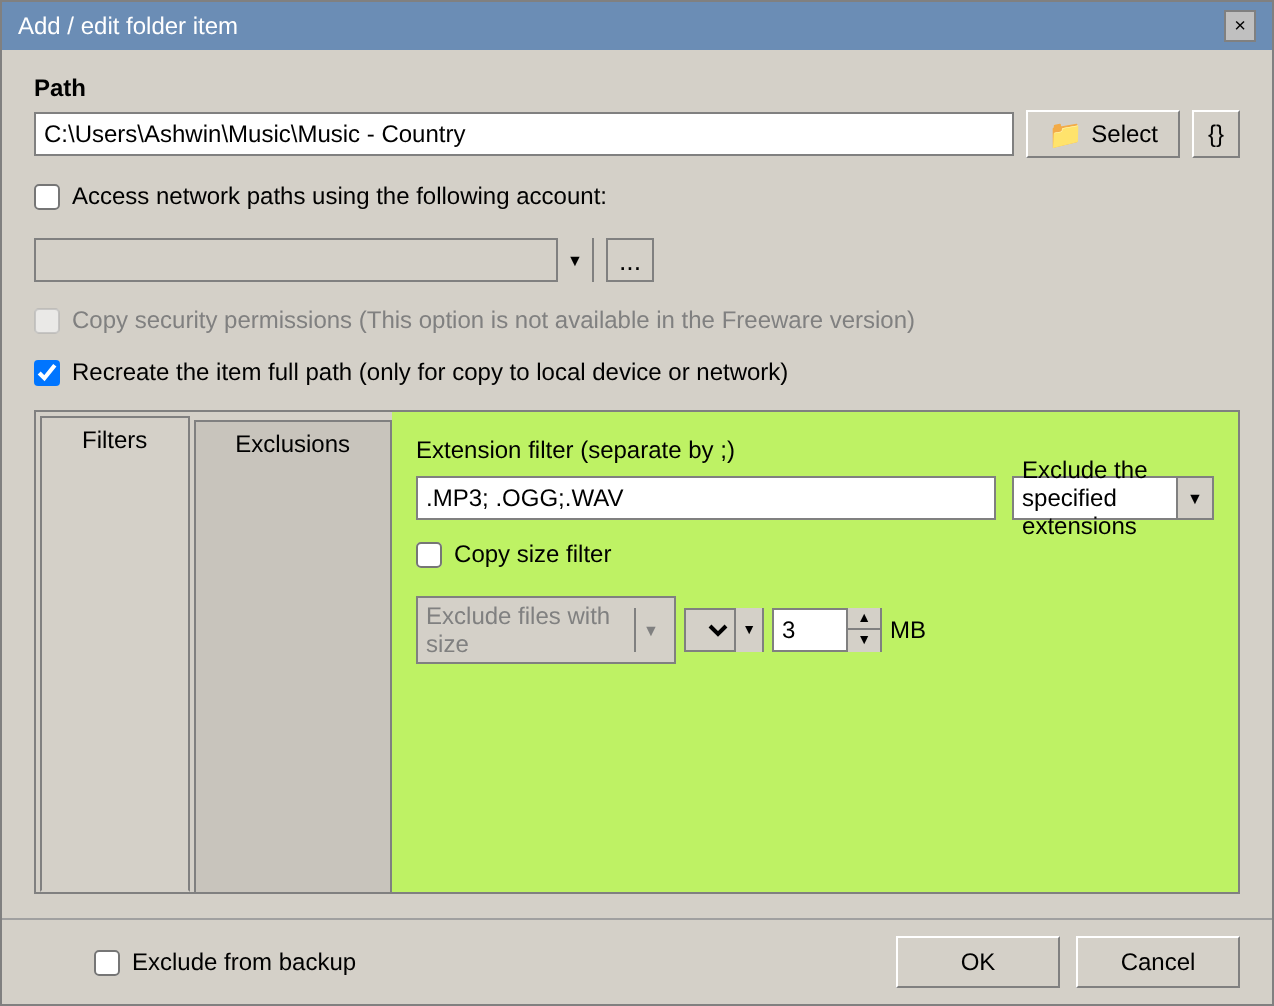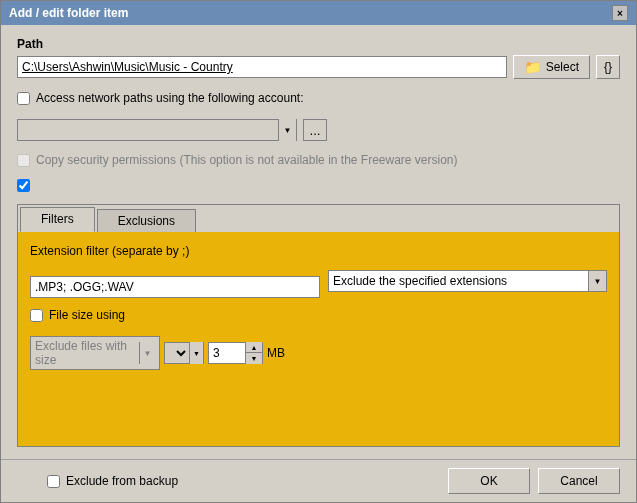--- a/index.html
+++ b/index.html
@@ -23,21 +23,21 @@
       flex-direction: column;
     }
     .title-bar {
       background: #6b8db5;
       color: white;
       padding: 4px 8px;
       display: flex;
       justify-content: space-between;
       align-items: center;
       font-size: 12px;
-      font-weight: bold;
+      font-weight: normal;
       height: 24px;
     }
     .title-bar-close {
       width: 16px;
       height: 16px;
       background: #c0c0c0;
       border: 1px solid #808080;
       display: flex;
       align-items: center;
       justify-content: center;
@@ -63,21 +63,20 @@
       gap: 6px;
       align-items: center;
     }
     .path-input {
       flex: 1;
       height: 22px;
       border: 1px solid #808080;
       background: white;
       padding: 2px 4px;
       font-size: 12px;
-      text-decoration: underline;
     }
     .btn-select {
       height: 24px;
       padding: 0 10px;
       background: #d4d0c8;
       border: 1px solid #808080;
       border-top-color: #ffffff;
       border-left-color: #ffffff;
       cursor: pointer;
       font-size: 12px;
@@ -116,21 +115,21 @@
     }
     .disabled-text {
       color: #808080;
       font-size: 12px;
     }
     .tabs-container {
       border: 1px solid #808080;
       background: #d4d0c8;
       flex: 1;
       display: flex;
-      flex-direction: column;
+      flex-direction: row;
     }
     .tabs-header {
       display: flex;
       background: #d4d0c8;
     }
     .tab {
       padding: 4px 20px;
       border: 1px solid #808080;
       border-bottom: none;
       cursor: pointer;
@@ -141,40 +140,39 @@
     }
     .tab.active {
       background: #d4d0c8;
       border-bottom: 1px solid #d4d0c8;
       margin-top: 2px;
       z-index: 1;
     }
     .tab-content {
       padding: 12px;
       flex: 1;
-      background: #eab308;
+      background: #bef264;
     }
     .filter-label {
       font-size: 12px;
       margin-bottom: 6px;
     }
     .filter-row {
       display: flex;
       gap: 8px;
       align-items: center;
       margin-bottom: 10px;
     }
     .filter-input {
       width: 290px;
       height: 22px;
       border: 1px solid #808080;
       background: white;
       padding: 2px 4px;
       font-size: 12px;
-      margin-top: 12px;
     }
     .select-wrapper {
       display: flex;
       align-items: center;
       flex: 1;
       border: 1px solid #808080;
       background: white;
       height: 22px;
     }
     .select-text {
@@ -332,20 +330,21 @@
       <button style="width:24px;height:22px;background:#d4d0c8;border:1px solid #808080;cursor:pointer;">...</button>
     </div>
 
     <div class="checkbox-row">
       <input type="checkbox" id="chk-copy" disabled="" style="">
       <label for="chk-copy" class="disabled-text">Copy security permissions (This option is not available in the Freeware version)</label>
     </div>
 
     <div class="checkbox-row">
       <input type="checkbox" id="chk-recreate" checked="" style="">
+      <label for="chk-recreate">Recreate the item full path (only for copy to local device or network)</label>
     </div>
 
     <div class="tabs-container">
       <div class="tabs-header">
         <div class="tab active">Filters</div>
         <div class="tab">Exclusions</div>
       </div>
       <div class="tab-content">
 
         <div class="filter-label">Extension filter (separate by ;)</div>
@@ -353,21 +352,21 @@
           <input type="text" class="filter-input" value=".MP3; .OGG;.WAV" style="">
           <div class="select-wrapper" style="flex:1;">
             <span class="select-text">Exclude the specified extensions</span>
             <div class="select-arrow">▼</div>
           </div>
         </div>
 
         <div class="filesize-section">
           <div class="filesize-row">
             <input type="checkbox" id="chk-filesize" style="">
-            <label for="chk-filesize">File size using</label>
+            <label for="chk-filesize">Copy size filter</label>
           </div>
           <div class="filesize-controls">
 
             <div class="filesize-dropdown" style="color:#808080;">
               <span>Exclude files with size</span>
               <div style="width:18px;height:22px;background:#d4d0c8;border-left:1px solid #808080;display:flex;align-items:center;justify-content:center;font-size:8px;cursor:pointer;">▼</div>
             </div>
 
             <div style="display:flex;align-items:center;border:1px solid #808080;background:#d4d0c8;height:22px;">
               <select style="background:#d4d0c8;border:none;font-size:12px;width:24px;padding:0 2px;height:20px;">

